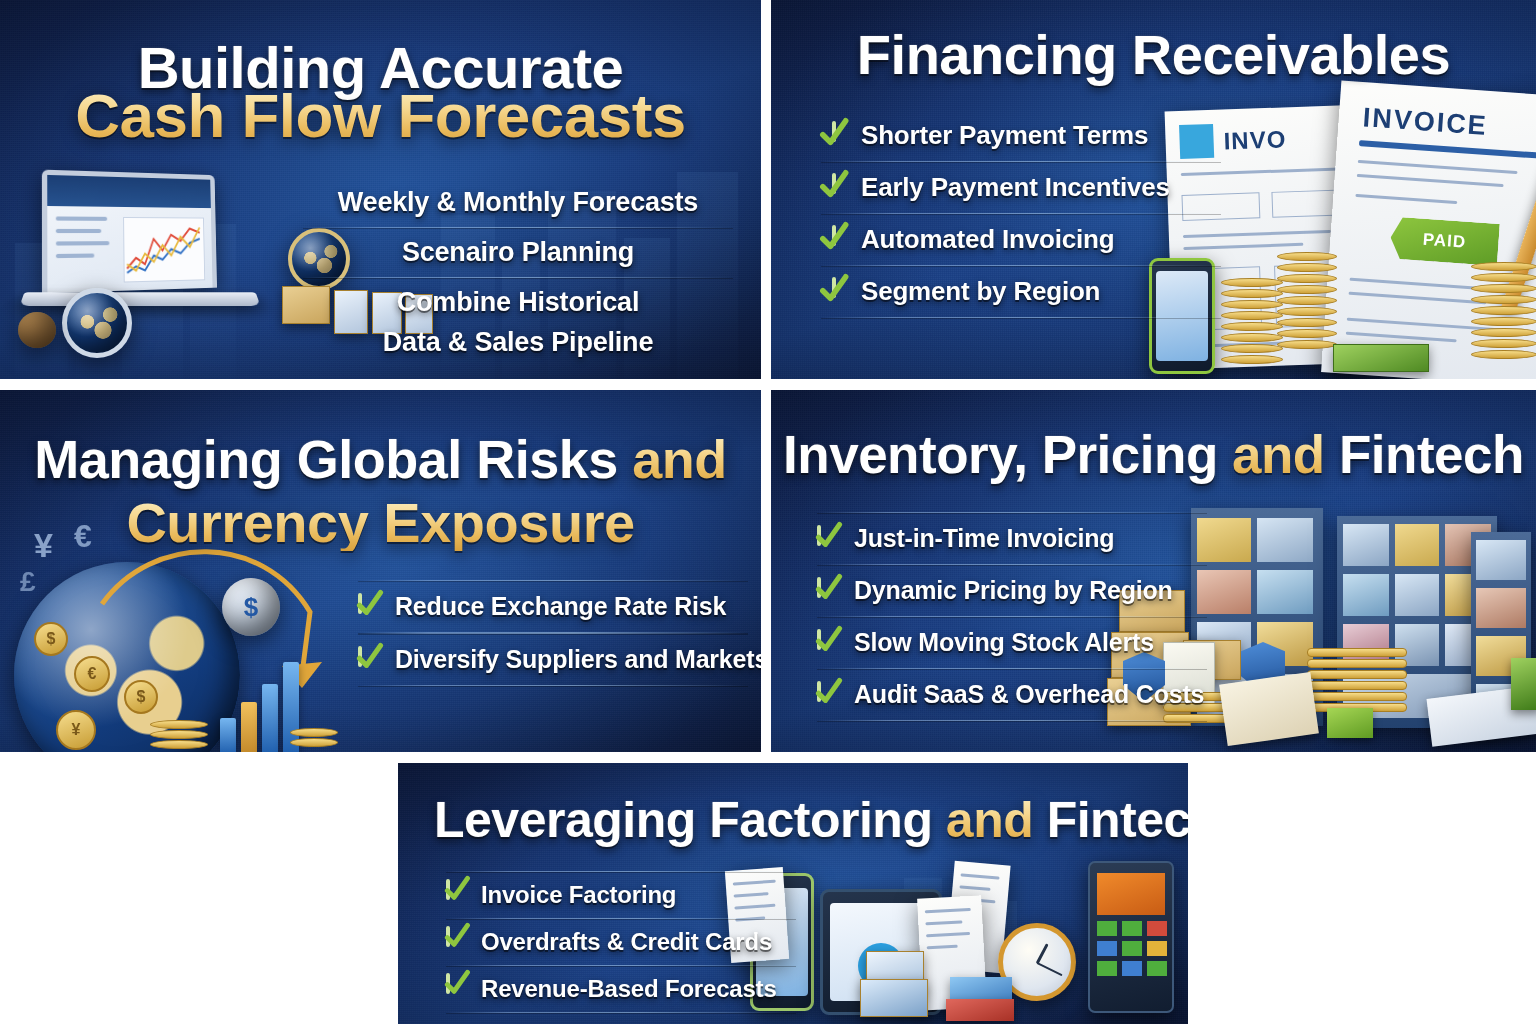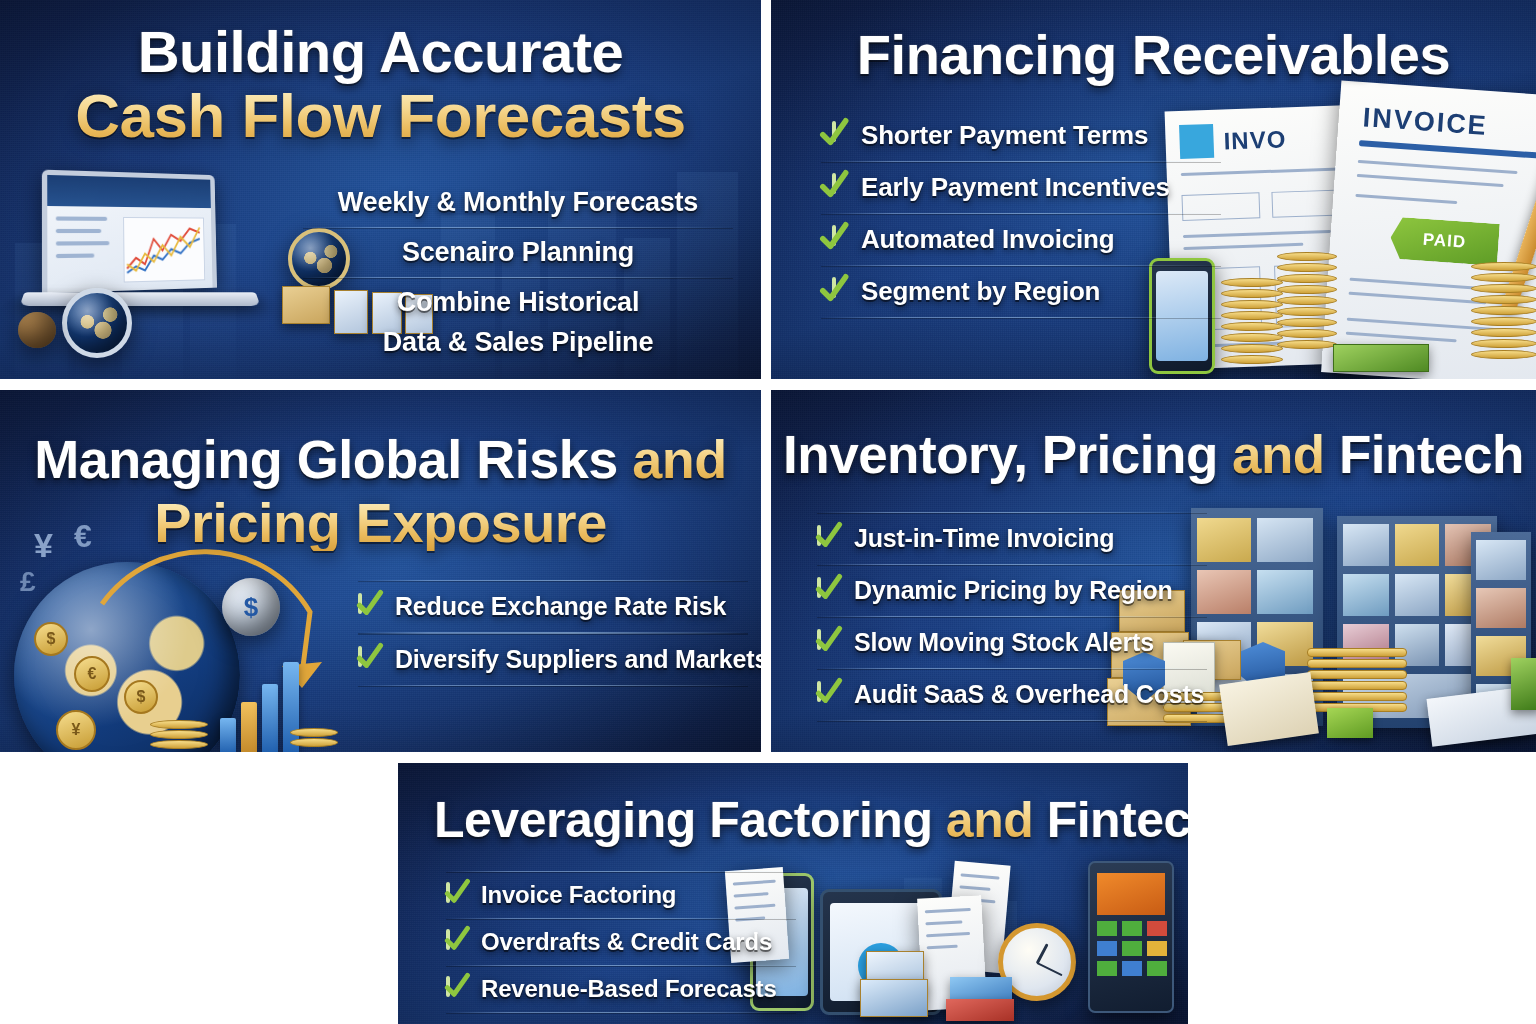--- a/index.html
+++ b/index.html
@@ -80,21 +80,21 @@
   .chk svg { position:absolute; left:-8%; top:-26%; width:122%; height:132%; }
 
   
   #p1 { left:0;    top:0;    width:761px;  height:379px; }
   #p2 { left:771px;top:0;    width:765px;  height:379px; }
   #p3 { left:0;    top:390px;width:761px;  height:362px; }
   #p4 { left:771px;top:390px;width:765px;  height:362px; }
   #p5 { left:398px;top:763px;width:790px;  height:261px; }
 
   
-  #p1 .t1 { position:absolute; left:50%; transform:translateX(-50%); top:22px; font-size:58px; }
+  #p1 .t1 { position:absolute; left:50%; transform:translateX(-50%); top:38px; font-size:58px; }
   #p1 .t2 { position:absolute; left:50%; transform:translateX(-50%); top:84px; font-size:62px; }
   #p1 .blist { position:absolute; right:28px; top:178px; width:430px; text-align:center; }
   #p1 .brow { padding:9px 0; }
   #p1 .brow .bullet-text { font-size:27px; }
 
   
   #p2 .t1 { position:absolute; left:50%; transform:translateX(-50%); top:26px; font-size:56px; }
   #p2 .blist { position:absolute; left:50px; top:110px; width:400px;text-align:center; }
   #p2 .brow { display:flex; align-items:center; gap:15px; padding:10px 0; }
   #p2 .brow .bullet-text { font-size:26px; }
@@ -111,21 +111,21 @@
   
   #p4 .t1 { position:absolute; left:50%; transform:translateX(-50%); top:38px; font-size:53px; }
   #p4 .blist { position:absolute; left:46px; top:122px; width:390px; }
   #p4 .brow { display:flex; align-items:center; gap:14px; padding:11px 0; }
   #p4 .brow .bullet-text { font-size:25px; }
   #p4 .chk { width:23px; height:23px; }
 
   
   #p5 .t1 { position:absolute; left:36px; top:32px; font-size:50px; }
   #p5 .blist { position:absolute; left:48px; top:108px; width:350px; }
-  #p5 .brow { display:flex; align-items:center; gap:13px; padding:9px 0; }
+  #p5 .brow { display:flex; gap:13px; padding:9px 0; }
   #p5 .brow .bullet-text { font-size:24px; }
   #p5 .chk { width:22px; height:22px; }
 
   
   .art { position:absolute; z-index:3; }
 
   
   .laptop-screen{
     position:absolute; left:44px; top:172px; width:178px; height:118px;
     background:linear-gradient(165deg,#f4f7fb,#dde6f2);
@@ -389,21 +389,21 @@
       <div class="coin-stack" style="left:290px;top:338px;width:48px;height:24px;">
         <div class="coin" style="top:0"></div>
           <div class="coin" style="top:10px"></div>
       </div>
     </div>
 
     <div class="pcontent">
       <div class="title t1">
         <span>Managing Global Risks </span><span class="gold">and</span>
       </div>
-      <div class="title t2 gold">Pricing Exposure</div>
+      <div class="title t2 gold">Currency Exposure</div>
 
       <div class="blist">
         <div class="sep"></div>
         <div class="brow">
           <span class="chk"><span class="box"></span>
             <svg viewBox="0 0 24 24">
                 <path d="M3 13 L9 19 L21 2" fill="none" stroke="#8ec63f" stroke-width="4.4" stroke-linecap="round" stroke-linejoin="round"></path>
               </svg>
           </span>
           <span class="bullet-text">Reduce Exchange Rate Risk</span>

